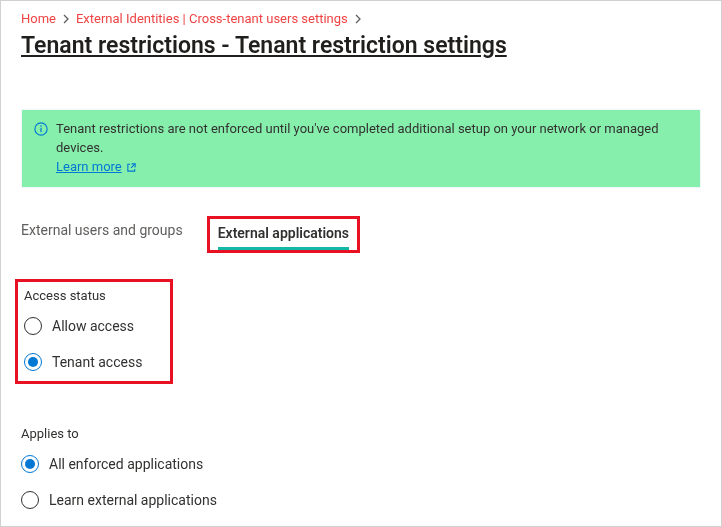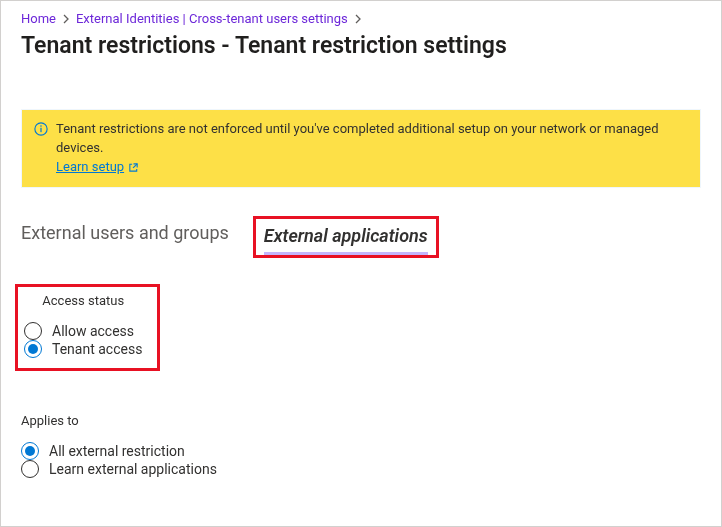--- a/index.html
+++ b/index.html
@@ -16,37 +16,38 @@
   .page { padding: 10px 20px 20px 20px; }
   .breadcrumb {
     display: flex;
     align-items: center;
     font-size: 13px;
     gap: 6px;
     margin-bottom: 6px;
     flex-wrap: wrap;
   }
   .breadcrumb .bc-link {
-    color: #6d28d9;
+    color: #ef4444;
     cursor: pointer;
   }
   .breadcrumb .bc-sep {
     color: #605e5c;
     display: inline-flex;
     align-items: center;
   }
   h1.page-title {
     font-size: 23px;
     font-weight: 600;
     color: #201f1e;
     margin-top: 4px;
     margin-bottom: 50px;
+    text-decoration: underline;
   }
   .info-banner {
-    background: #fde047;
+    background: #86efac;
     border: 1px solid #eff6fc;
     padding: 10px 12px;
     display: flex;
     gap: 8px;
     font-size: 13px;
     color: #323130;
     margin-bottom: 28px;
   }
   .info-banner .info-icon {
     flex: 0 0 auto;
@@ -63,54 +64,52 @@
     display: inline-flex;
     align-items: center;
     gap: 4px;
   }
   .tabs {
     display: flex;
     gap: 32px;
     margin-bottom: 26px;
   }
   .tab {
-    font-size: 18px;
+    font-size: 14px;
     color: #605e5c;
     padding: 6px 0;
     cursor: pointer;
     border-bottom: 2px solid transparent;
     position: relative;
   }
   .tab.active {
     color: #323130;
     font-weight: 600;
-    border-bottom: 3px solid #c4b5fd;
-    font-style: italic;
+    border-bottom: 3px solid #14b8a6;
   }
   .highlight-wrap-tab {
     border: 3px solid #e81123;
     padding: 0px 8px 0px 8px;
     margin-left: -8px;
   }
   .section-col {
     display: inline-block;
   }
   .highlight-wrap-status {
     border: 3px solid #e81123;
-    padding: 6px 15px 10px 6px;
+    padding: 6px 28px 10px 6px;
     margin-left: -6px;
     display: inline-block;
-    text-align: center;
   }
   .field-label {
     font-size: 13px;
     color: #323130;
     margin-bottom: 14px;
   }
-  .radio-group { display: flex; flex-direction: column; }
+  .radio-group { display: flex; flex-direction: column; gap: 18px; }
   .radio-option {
     display: flex;
     align-items: center;
     gap: 10px;
     cursor: pointer;
     font-size: 14px;
     color: #323130;
   }
   .radio-circle {
     width: 18px; height: 18px;
@@ -164,21 +163,21 @@
       <svg width="14" height="14" viewBox="0 0 16 16">
         <circle cx="8" cy="8" r="7" fill="none" stroke="#0078d4" stroke-width="1.3"></circle>
         <circle cx="8" cy="4.6" r="0.9" fill="#0078d4"></circle>
         <rect x="7.3" y="6.6" width="1.4" height="5" fill="#0078d4"></rect>
       </svg>
     </span>
     <div class="info-body">
       <span>Tenant restrictions are not enforced until you've completed additional setup on your network or managed devices.</span>
       <br>
       <a class="learn-more">
-        <span>Learn setup</span>
+        <span>Learn more</span>
         <span>
           <svg width="11" height="11" viewBox="0 0 12 12">
             <path d="M4.5 2.5 H2 V10 H9.5 V7.5" fill="none" stroke="#0078d4" stroke-width="1.2"></path>
             <path d="M6 2 H10 V6" fill="none" stroke="#0078d4" stroke-width="1.2"></path>
             <path d="M10 2 L5.5 6.5" fill="none" stroke="#0078d4" stroke-width="1.2"></path>
           </svg>
         </span>
       </a>
     </div>
   </div>
@@ -207,21 +206,21 @@
       </div>
     </div>
   </div>
 
   
   <div class="applies-section">
     <div class="field-label">Applies to</div>
     <div class="radio-group">
       <label class="radio-option selected">
         <span class="radio-circle"></span>
-        <span>All external restriction</span>
+        <span>All enforced applications</span>
       </label>
       <label class="radio-option">
         <span class="radio-circle"></span>
         <span>Learn external applications</span>
       </label>
     </div>
   </div>
 
 </div>
 

